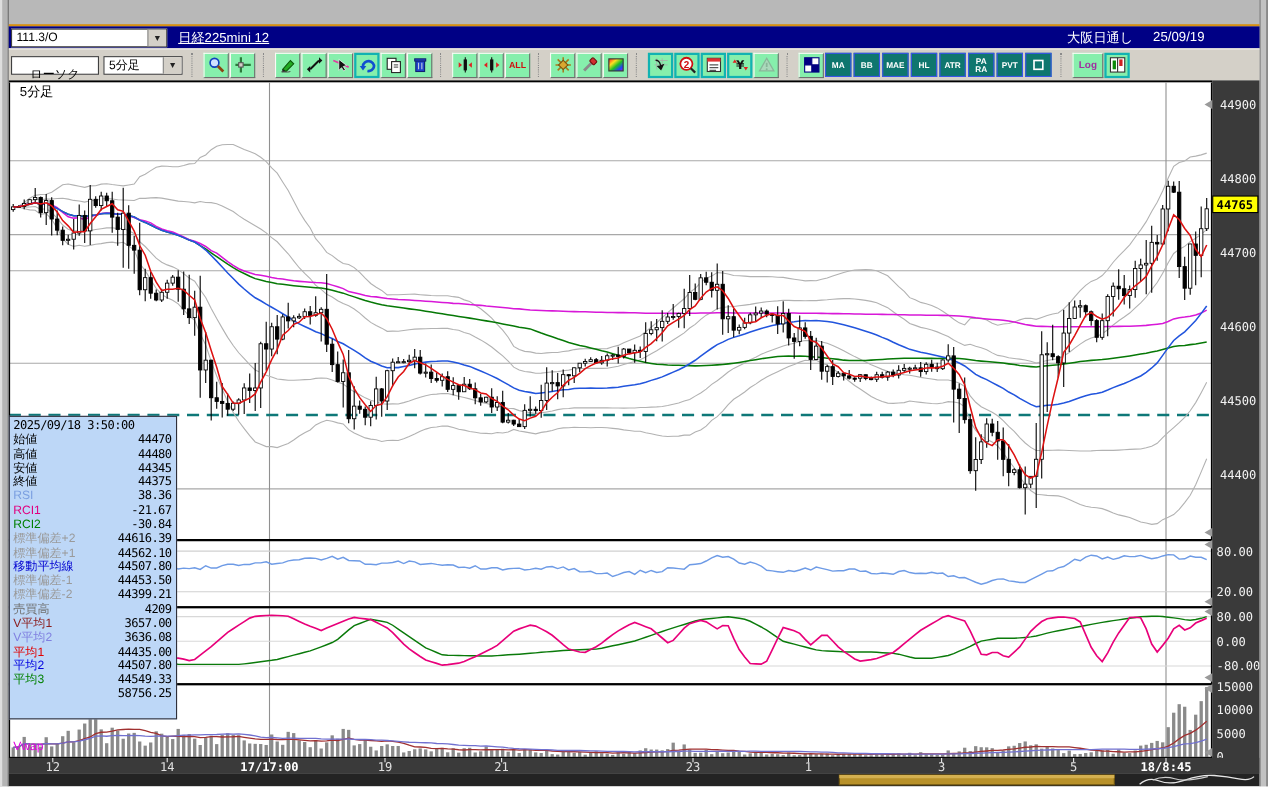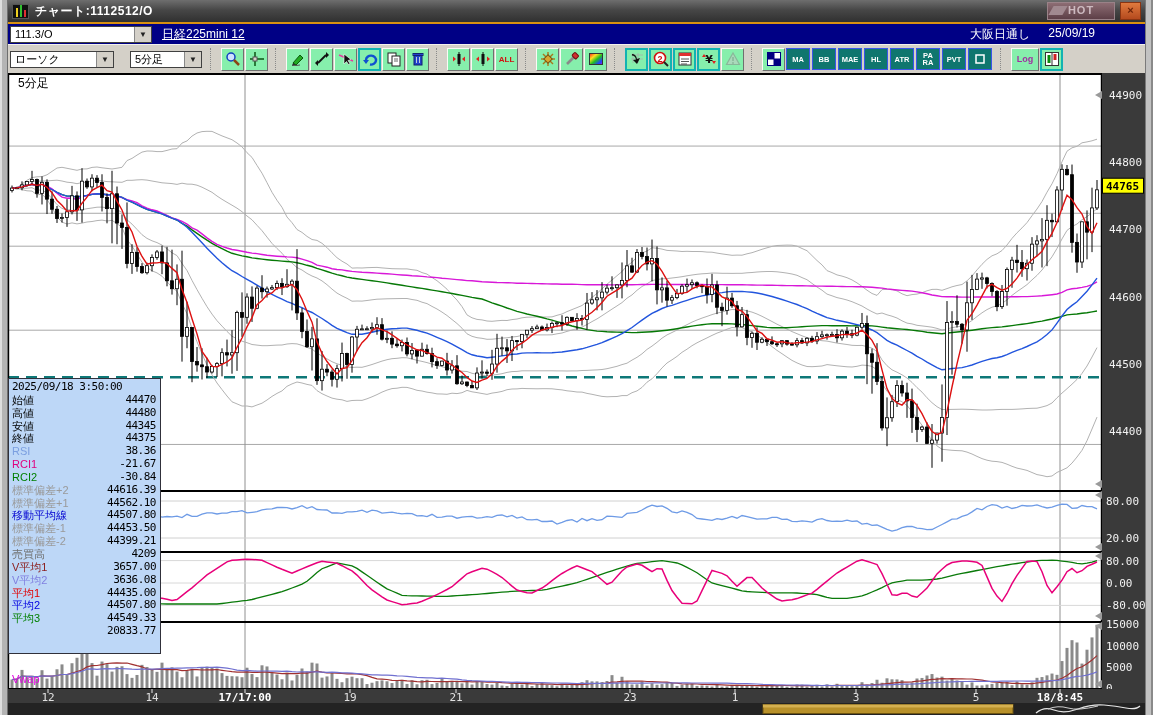--- a/index.html
+++ b/index.html
@@ -36,51 +36,38 @@
     border-top:1px solid #f2f1ec;display:flex;align-items:center;padding:0 2px;box-sizing:border-box;}
   .tsep{width:6px;height:22px;border-left:1px dotted #8a8a8a;margin:0 4px 0 6px;}
   .tbtn{width:23px;height:23px;background:#86efac;border:1px solid;
     border-color:#fafaf5 #6f6f6f #6f6f6f #fafaf5;display:flex;align-items:center;justify-content:center;
     box-sizing:border-box;margin-right:1px;flex:none;}
   .tbtn.cyan{border:2px solid #12b2b2;}
   .tbtn.disabled svg{opacity:.55;}
   .nbtn{width:24px;height:22px;background:#0f766e;border:1px solid #3a55e8;color:#fff;
     font-size:7.5px;font-weight:bold;display:flex;align-items:center;justify-content:center;
     box-sizing:border-box;margin-right:2px;flex:none;text-align:center;white-space:pre-line;line-height:7px;}
-  .tcombo{margin-right:16px;width:104px;}
+  .tcombo{margin-right:4px;width:80px;flex-direction:column;}
   .tcombo2{margin-right:2px;width:72px;}
   .chart-wrap{position:absolute;left:8px;top:73px;width:1137px;height:642px;}
   .data-panel{position:absolute;left:8px;top:378px;width:153px;height:276px;background:#bdd7f7;
     border:1px solid #30303a;box-sizing:border-box;z-index:5;padding:2px 4px 1px 3px;
     font-size:11px;line-height:12.85px;}
   .dp-row{display:flex;justify-content:space-between;white-space:nowrap;gap:24px;}
   .dp-row .dv{font-family:"DejaVu Sans Mono",monospace;color:#000;letter-spacing:-0.5px;}
   .dp-head{font-family:"DejaVu Sans Mono",monospace;color:#000;letter-spacing:-0.5px;}
   svg text{user-select:none;}
 </style>
 </head>
 <body>
 
 <div class="window">
   <div class="frame-left"></div>
   <div class="frame-right"></div>
 
-  <div class="titlebar">
-    <div class="title-icon">
-      <i style="height:9px;background:#f0d020"></i>
-        <i style="height:12px;background:#30c030"></i>
-        <i style="height:7px;background:#e03030"></i>
-    </div>
-    <span class="title">チャート:1112512/O</span>
-    <div class="hot-btn">
-      <span class="slash"></span>
-      <span>HOT</span>
-    </div>
-    <div class="close-btn">×</div>
-  </div>
   <div class="accent"></div>
 
   <div class="navybar">
     <div class="combo" style="width:142px">
       <span class="cval">111.3/O</span>
       <span class="cbtn">▼</span>
     </div>
     <span class="instr">日経225mini 12</span>
     <span class="right">
       <span>大阪日通し</span>
@@ -1109,17 +1096,17 @@
         <div class="dp-row">
           <span style="color: rgb(0, 0, 224);">平均2</span>
           <span class="dv">44507.80</span>
         </div>
         <div class="dp-row">
           <span style="color: rgb(0, 128, 0);">平均3</span>
           <span class="dv">44549.33</span>
         </div>
         <div class="dp-row">
           <span style="color: rgb(224, 0, 224); margin-top: 48px;">Vwap</span>
-          <span class="dv">20833.77</span>
+          <span class="dv">58756.25</span>
         </div>
       </div>
   </div>
 </div>
 
 </body></html>

